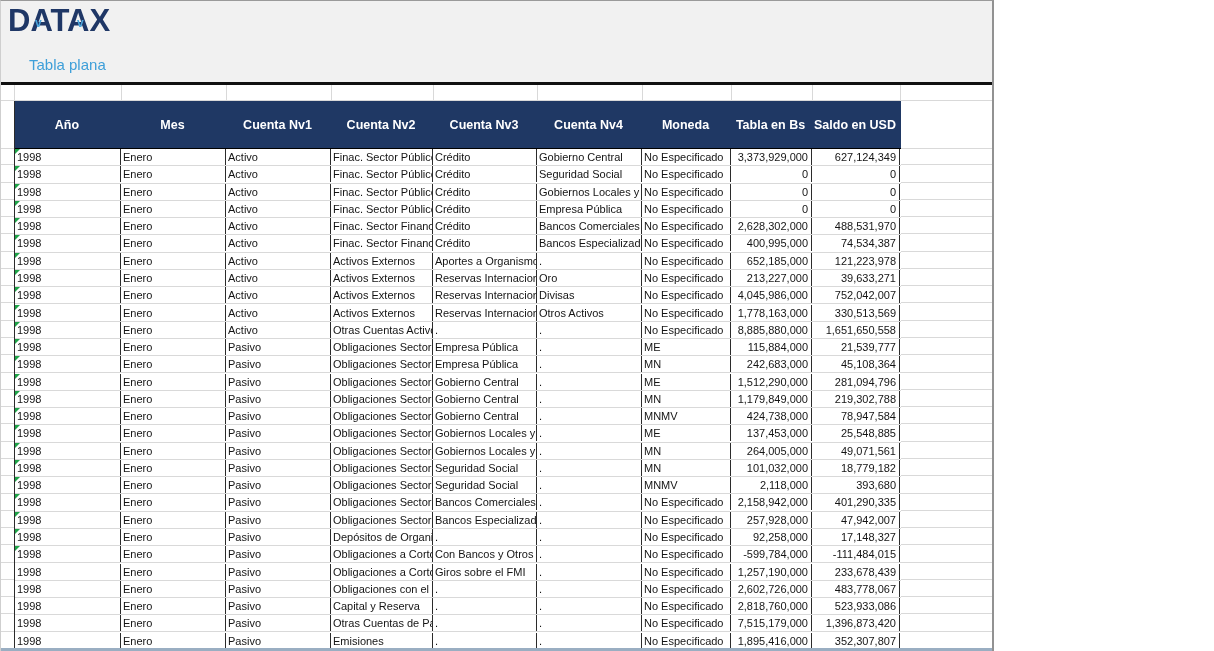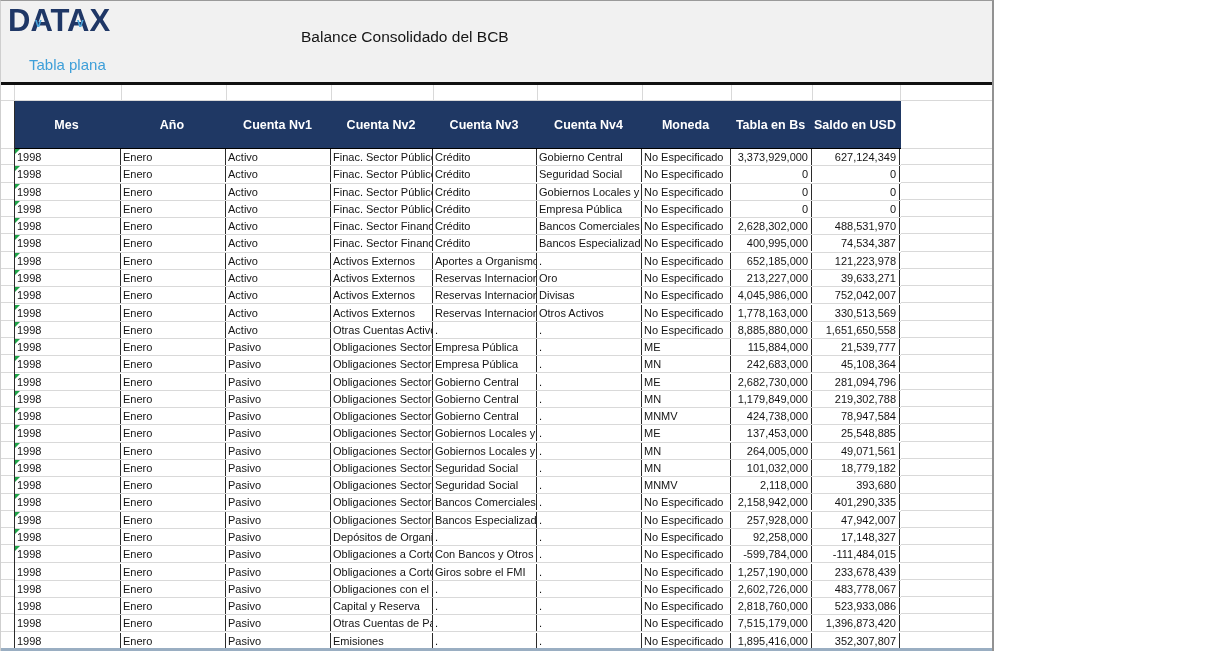--- a/index.html
+++ b/index.html
@@ -45,21 +45,20 @@
 
 <div class="app">
 
   <div class="topbar">
     <div class="logo">
       <span>DATAX</span>
       <span class="acc acc1">v</span>
       <span class="acc acc2">v</span>
     </div>
     <div class="tagline">Tabla plana</div>
-    <div class="rtitle">Balance Consolidado del BCB</div>
   </div>
 
   <div class="blackline"></div>
 
   <div class="sheet">
     <div class="rowlines"></div>
     <div class="hline" style="top:15px"></div>
     <div class="hline" style="top:63px"></div>
     <div class="vline" style="left:13px"></div>
     <div class="vline" style="left:120px"></div>
@@ -69,22 +68,22 @@
     <div class="vline" style="left:536px"></div>
     <div class="vline" style="left:641px"></div>
     <div class="vline" style="left:730px"></div>
     <div class="vline" style="left:811px"></div>
     <div class="vline" style="left:899px"></div>
     <div class="vline" style="left:1003px"></div>
     <div class="vline" style="left:1108px"></div>
 
     <div class="tbl">
       <div class="thead">
+        <div class="td c0">Año</div>
         <div class="td c1">Mes</div>
-        <div class="td c0">Año</div>
         <div class="td c2">Cuenta Nv1</div>
         <div class="td c3">Cuenta Nv2</div>
         <div class="td c4">Cuenta Nv3</div>
         <div class="td c5">Cuenta Nv4</div>
         <div class="td c6">Moneda</div>
         <div class="td c7">Tabla en Bs</div>
         <div class="td c8">Saldo en USD</div>
       </div>
       <div>
           <div class="trow">
@@ -231,21 +230,21 @@
             <div class="td c8 num">45,108,364</div>
           </div>
           <div class="trow">
             <div class="td c0">1998<span class="flag"></span></div>
             <div class="td c1">Enero</div>
             <div class="td c2">Pasivo</div>
             <div class="td c3">Obligaciones Sector Público</div>
             <div class="td c4">Gobierno Central</div>
             <div class="td c5">.</div>
             <div class="td c6">ME</div>
-            <div class="td c7 num">2,682,730,000</div>
+            <div class="td c7 num">1,512,290,000</div>
             <div class="td c8 num">281,094,796</div>
           </div>
           <div class="trow">
             <div class="td c0">1998<span class="flag"></span></div>
             <div class="td c1">Enero</div>
             <div class="td c2">Pasivo</div>
             <div class="td c3">Obligaciones Sector Público</div>
             <div class="td c4">Gobierno Central</div>
             <div class="td c5">.</div>
             <div class="td c6">MN</div>

